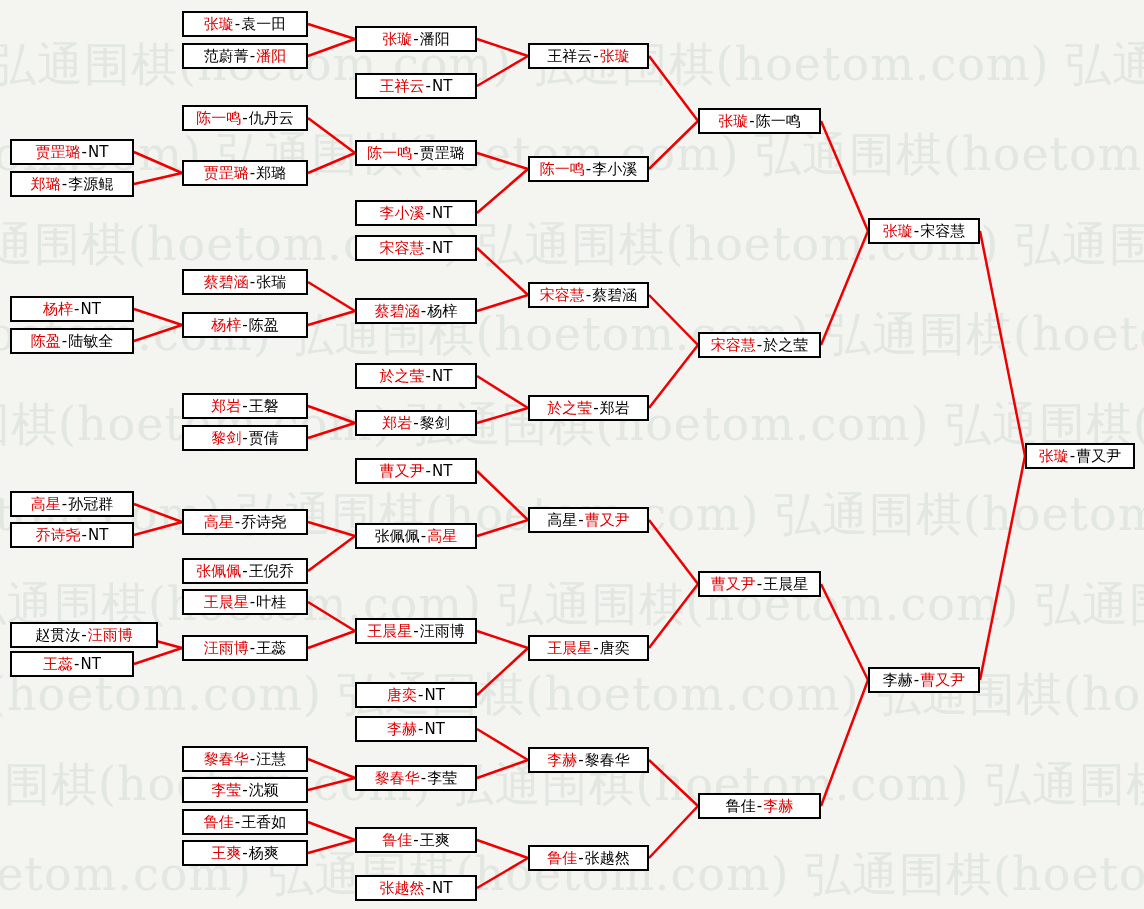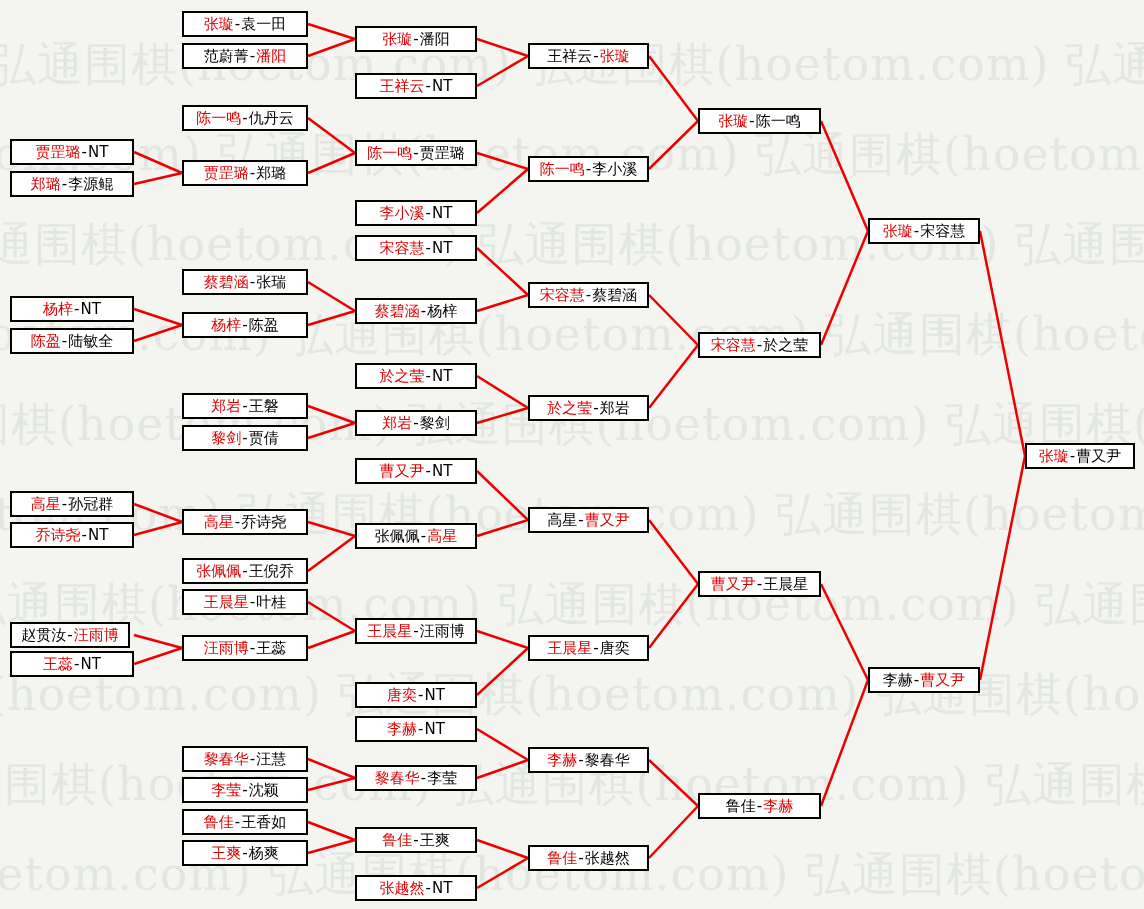--- a/index.html
+++ b/index.html
@@ -126,21 +126,21 @@
       <div class="match" style="left: 10px; top: 491px; width: 124px;">
         <span class="win">高星</span>
         <span class="sep">-</span>
         <span class="lose">孙冠群</span>
       </div>
       <div class="match" style="left: 10px; top: 522px; width: 124px;">
         <span class="win">乔诗尧</span>
         <span class="sep">-</span>
         <span class="lose">NT</span>
       </div>
-      <div class="match" style="left: 10px; top: 622px; width: 120px;">
+      <div class="match" style="left: 10px; top: 622px; width: 148px;">
         <span class="lose">赵贯汝</span>
         <span class="sep">-</span>
         <span class="win">汪雨博</span>
       </div>
       <div class="match" style="left: 10px; top: 651px; width: 124px;">
         <span class="win">王蕊</span>
         <span class="sep">-</span>
         <span class="lose">NT</span>
       </div>
       <div class="match" style="left: 182px; top: 11px; width: 126px;">

